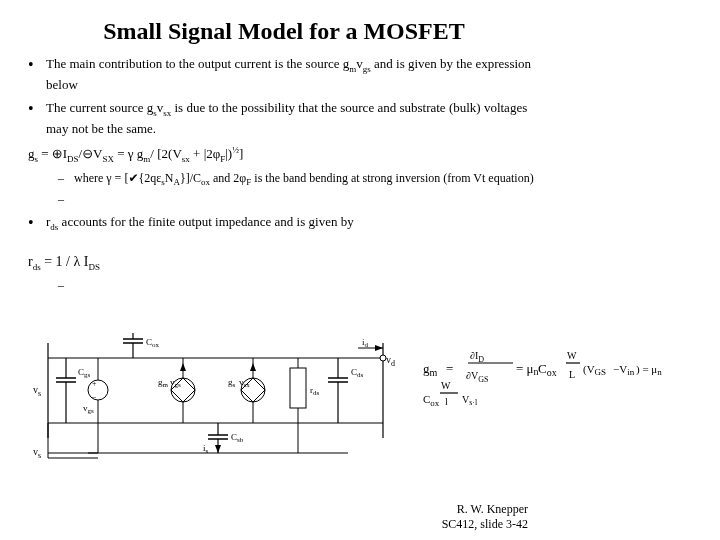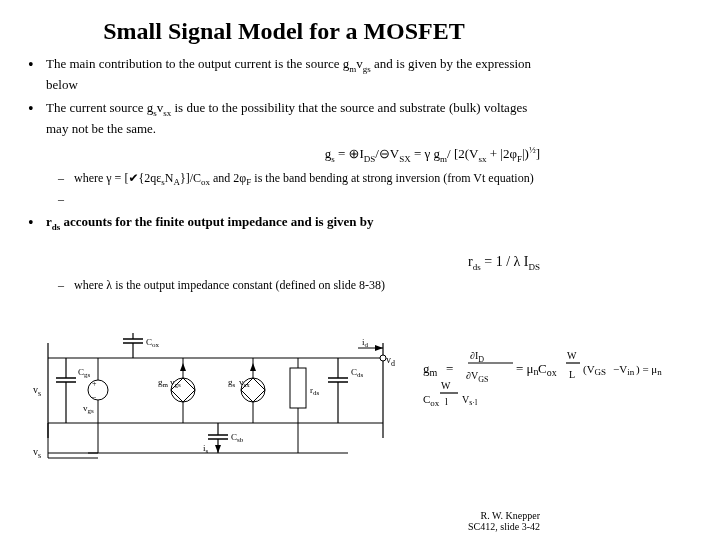--- a/index.html
+++ b/index.html
@@ -41,36 +41,36 @@
       line-height: 1.3;
     }
     .bullet-text {
       flex: 1;
     }
     .indent {
       margin-left: 20px;
       margin-bottom: 3px;
     }
     .center-eq {
-      text-align: right;
+      text-align: left;
       font-size: 13px;
       margin: 4px 0;
     }
     .dash-item {
       display: flex;
       align-items: flex-start;
       margin-left: 30px;
       margin-bottom: 2px;
       font-size: 12px;
     }
     .dash {
       min-width: 16px;
     }
     .bold-text {
-      font-weight: bold;
+      font-weight: normal;
     }
     .circuit-area {
       display: flex;
       flex-direction: row;
       margin-top: 8px;
       align-items: flex-start;
     }
     .circuit-svg {
       flex: 0 0 380px;
     }
@@ -78,22 +78,22 @@
       flex: 1;
       display: flex;
       align-items: center;
       justify-content: center;
       padding-left: 10px;
       padding-top: 20px;
     }
     .footer {
       position: absolute;
       bottom: 8px;
-      right: 28px;
-      font-size: 10px;
+      right: 40px;
+      font-size: 12px;
       text-align: right;
       color: #000;
     }
     sub, sup {
       font-size: 9px;
     }
   </style>
 </head>
 <body>
 <div class="page">
@@ -135,23 +135,20 @@
         <span class="bold-text">r<sub>ds</sub> accounts for the finite output impedance and is given by</span>
       </div>
     </div>
 
     <div class="center-eq" style="font-size:14px; margin-top:18px;">
       r<sub>ds</sub> = 1 / λ I<sub>DS</sub>
     </div>
 
     <div class="dash-item">
       <span class="dash">–</span>
-      <span>
-        where λ is the output impedance constant (defined on slide 8-38)
-      </span>
     </div>
   </div>
 
   <div class="circuit-area">
 
     <div class="circuit-svg">
       <svg width="380" height="160" viewBox="0 0 380 160">
 
         <line x1="20" y1="55" x2="355" y2="55" stroke="#000" stroke-width="1.2"></line>
 

